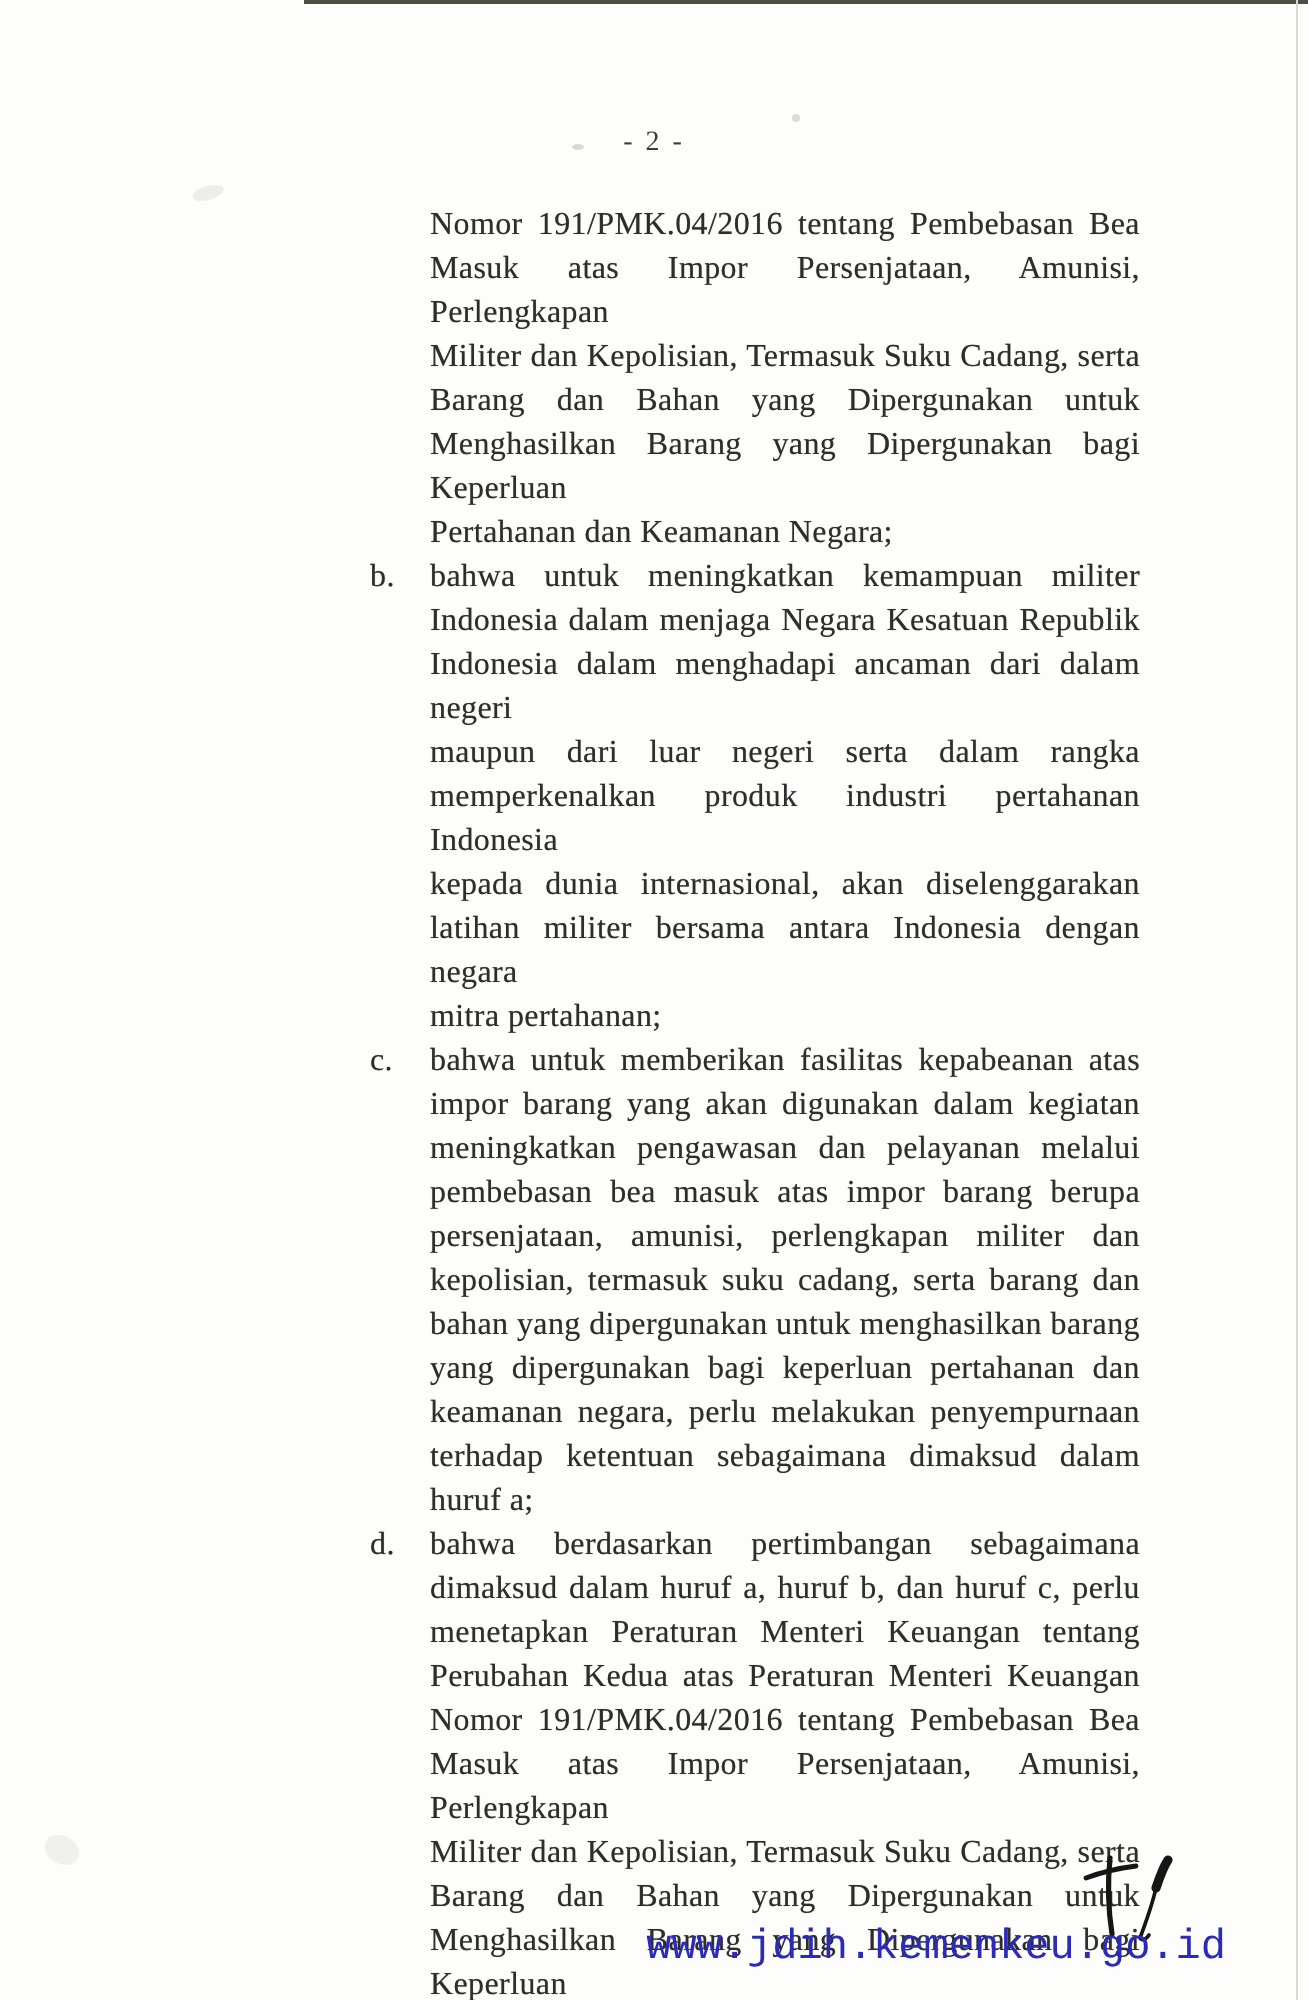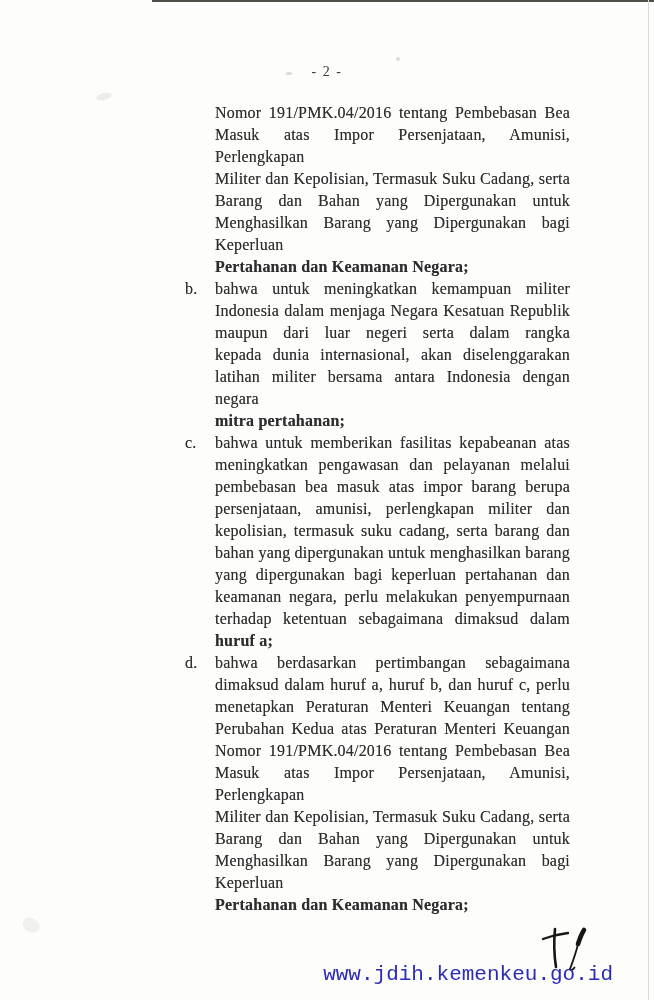--- a/index.html
+++ b/index.html
@@ -15,21 +15,21 @@
   }
   .body-text{
     position:absolute;left:185px;top:102px;width:385px;
     color:#2d2d2d;font-size:16px;letter-spacing:0.2px;
     text-shadow:0 0 0.4px rgba(45,45,45,0.55);
   }
   .para{display:flex;}
   .plabel{flex:0 0 30px;width:30px;line-height:22px;}
   .ptext{flex:1;min-width:0;}
   .line{line-height:22px;text-align:justify;text-align-last:justify;}
-  .line.last{text-align-last:left;font-weight:bold;}
+  .line.last{text-align-last:left;}
   .url-watermark{
     position:absolute;top:963px;right:41px;
     font-family:Liberation Mono, monospace;font-size:21px;
     color:#2b2bb8;cursor:pointer;
   }
   .paraf{position:absolute;left:540px;top:923px;}
   .speck{position:absolute;border-radius:50%;}
   .speck-a{left:96px;top:93px;width:16px;height:7px;background:#ededea;transform:rotate(-15deg);}
   .speck-b{left:286px;top:72px;width:6px;height:3px;background:#d9d9d4;}
   .speck-c{left:396px;top:57px;width:4px;height:4px;background:#dcdcd7;}
@@ -60,30 +60,33 @@
           <div class="line">Barang dan Bahan yang Dipergunakan untuk</div>
           <div class="line">Menghasilkan Barang yang Dipergunakan bagi Keperluan</div>
           <div class="line last">Pertahanan dan Keamanan Negara;</div>
         </div>
       </div>
       <div class="para">
         <span class="plabel">b.</span>
         <div class="ptext">
           <div class="line">bahwa untuk meningkatkan kemampuan militer</div>
           <div class="line">Indonesia dalam menjaga Negara Kesatuan Republik</div>
+          <div class="line">Indonesia dalam menghadapi ancaman dari dalam negeri</div>
           <div class="line">maupun dari luar negeri serta dalam rangka</div>
+          <div class="line">memperkenalkan produk industri pertahanan Indonesia</div>
           <div class="line">kepada dunia internasional, akan diselenggarakan</div>
           <div class="line">latihan militer bersama antara Indonesia dengan negara</div>
           <div class="line last">mitra pertahanan;</div>
         </div>
       </div>
       <div class="para">
         <span class="plabel">c.</span>
         <div class="ptext">
           <div class="line">bahwa untuk memberikan fasilitas kepabeanan atas</div>
+          <div class="line">impor barang yang akan digunakan dalam kegiatan</div>
           <div class="line">meningkatkan pengawasan dan pelayanan melalui</div>
           <div class="line">pembebasan bea masuk atas impor barang berupa</div>
           <div class="line">persenjataan, amunisi, perlengkapan militer dan</div>
           <div class="line">kepolisian, termasuk suku cadang, serta barang dan</div>
           <div class="line">bahan yang dipergunakan untuk menghasilkan barang</div>
           <div class="line">yang dipergunakan bagi keperluan pertahanan dan</div>
           <div class="line">keamanan negara, perlu melakukan penyempurnaan</div>
           <div class="line">terhadap ketentuan sebagaimana dimaksud dalam</div>
           <div class="line last">huruf a;</div>
         </div>

